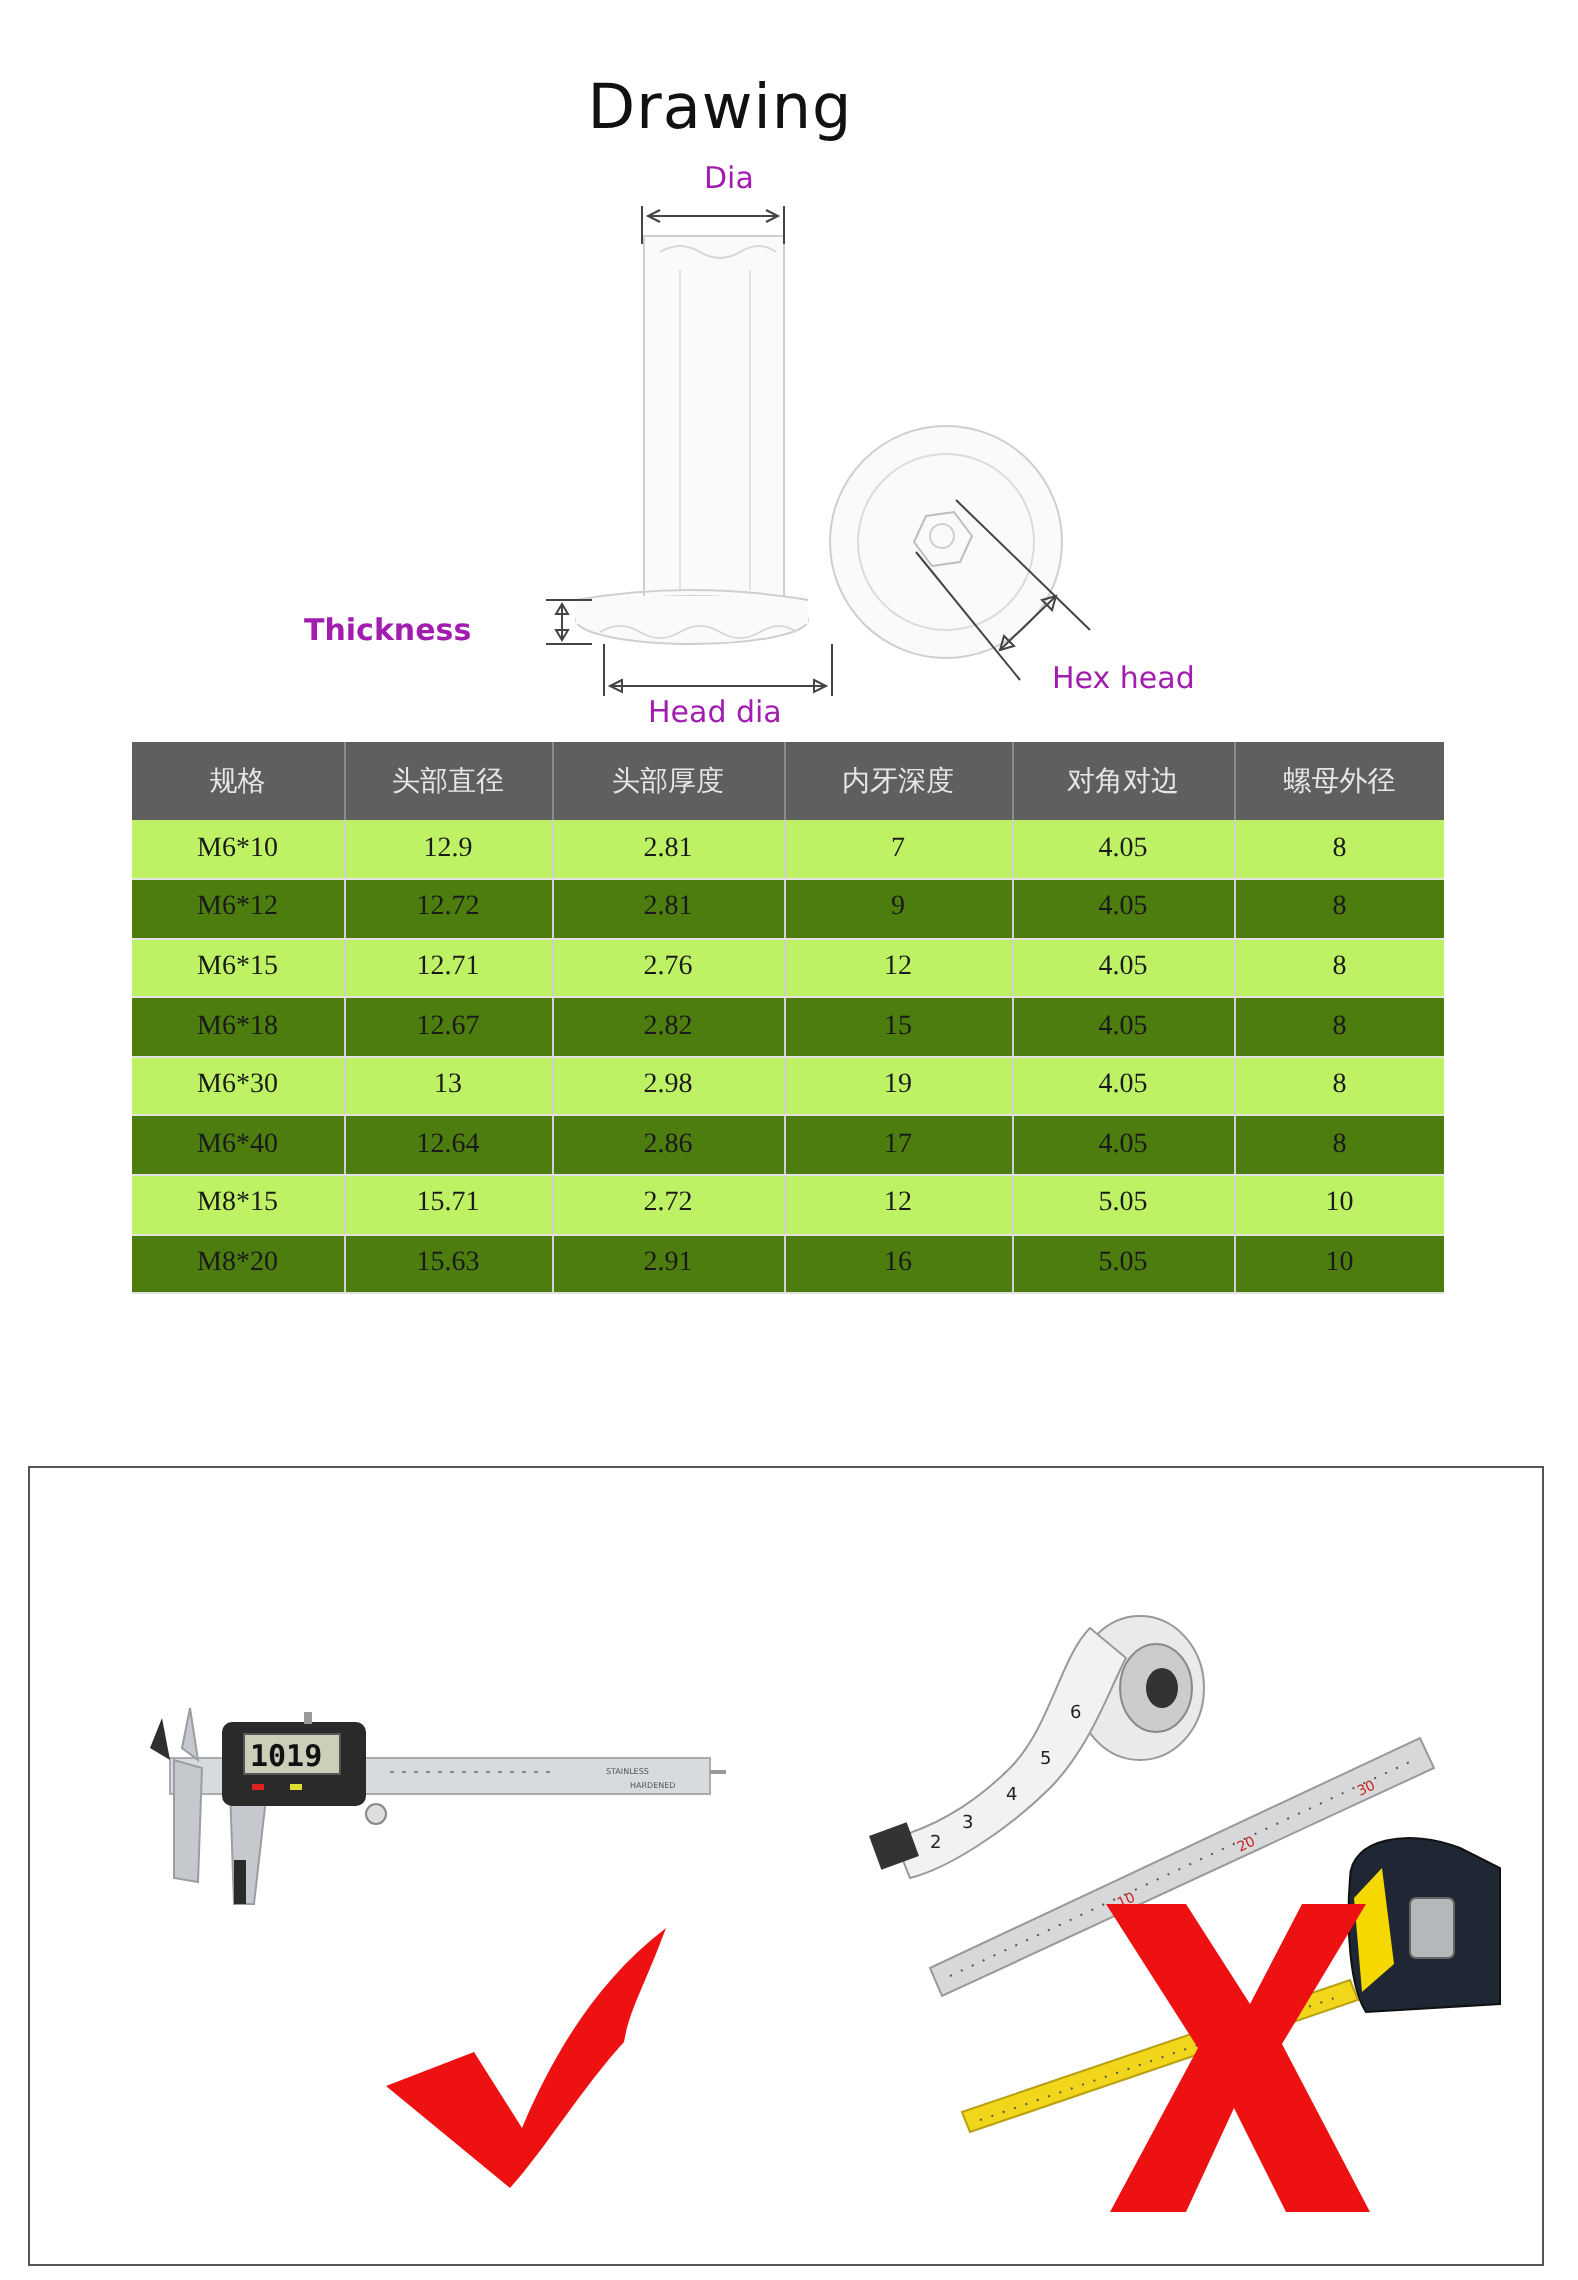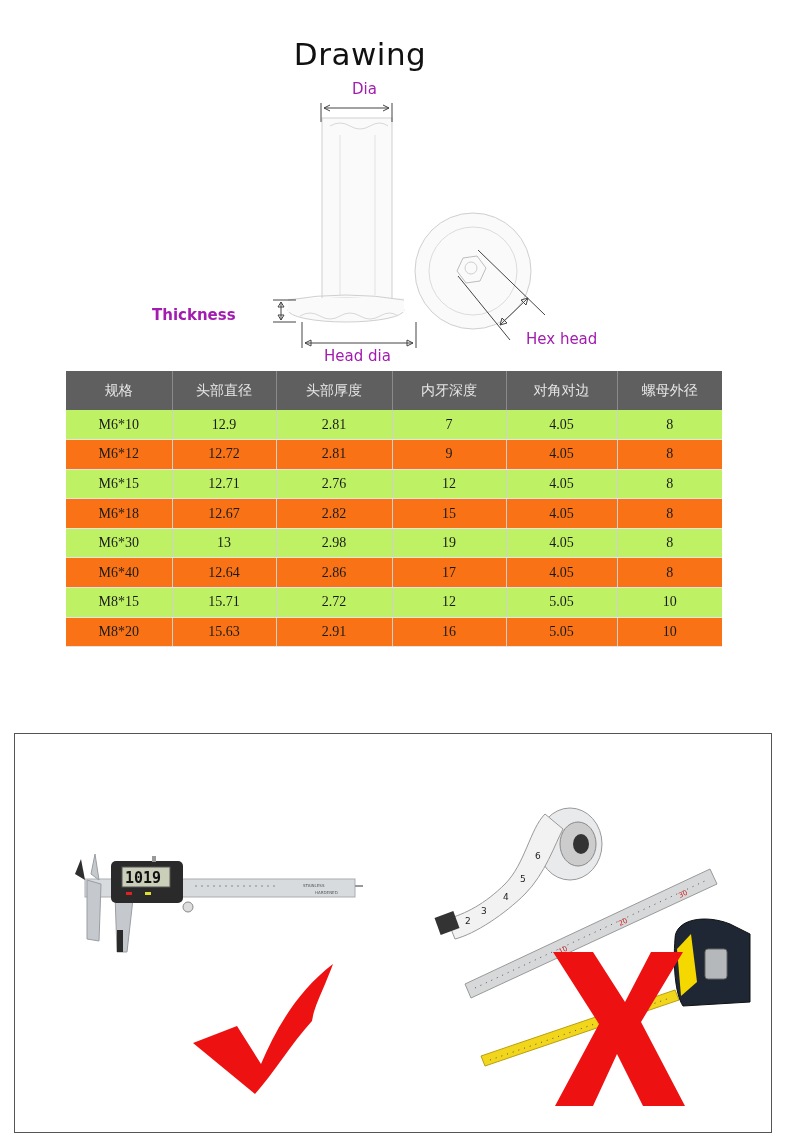--- a/index.html
+++ b/index.html
@@ -25,21 +25,21 @@
     font-family: "DejaVu Sans", sans-serif; font-size: 14px;
     height: 39px; border-right: 1px solid #8a8a8a; text-align: center;
   }
   table.spec th:last-child { border-right: none; }
   table.spec td {
     height: 29.6px; text-align: center; color: #1a1a1a;
     border-right: 1px solid #d0d0d0; border-bottom: 1px solid #e3e3e3;
   }
   table.spec td:last-child { border-right: none; }
   table.spec tr.odd td { background: #bef264; }
-  table.spec tr.even td { background: #f97316; }
+  table.spec tr.even td { background: #4d7c0f; }
 
   .compare-box {
     position: absolute; left: 14px; top: 733px; width: 758px; height: 400px;
     border: 1.5px solid #555; background: #fff;
   }
 </style>
 </head>
 <body>
 
 <div class="title">Drawing</div>

